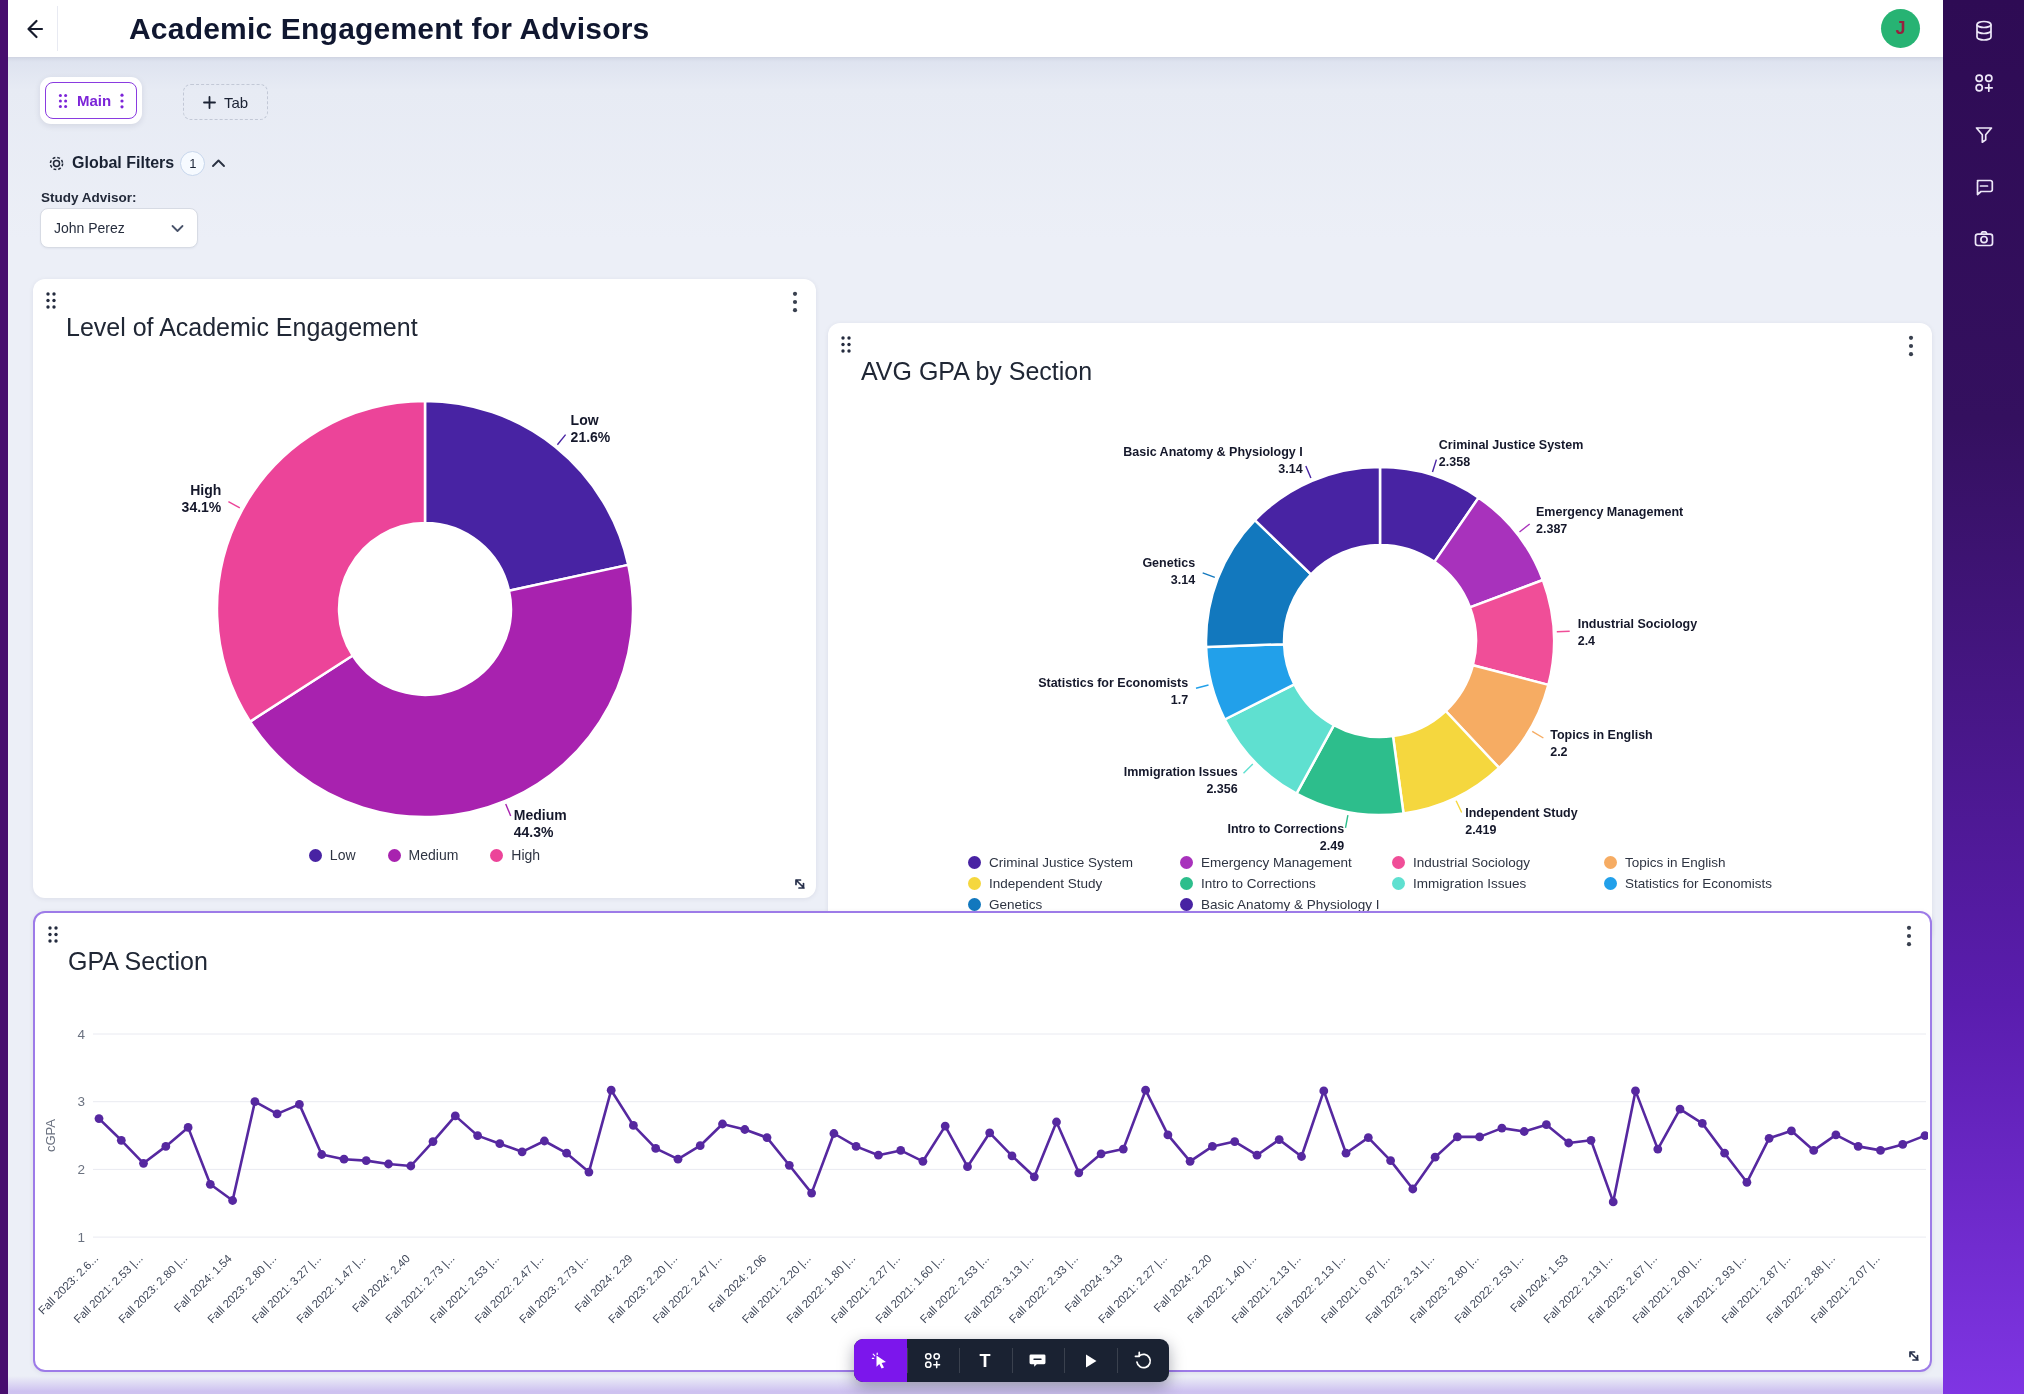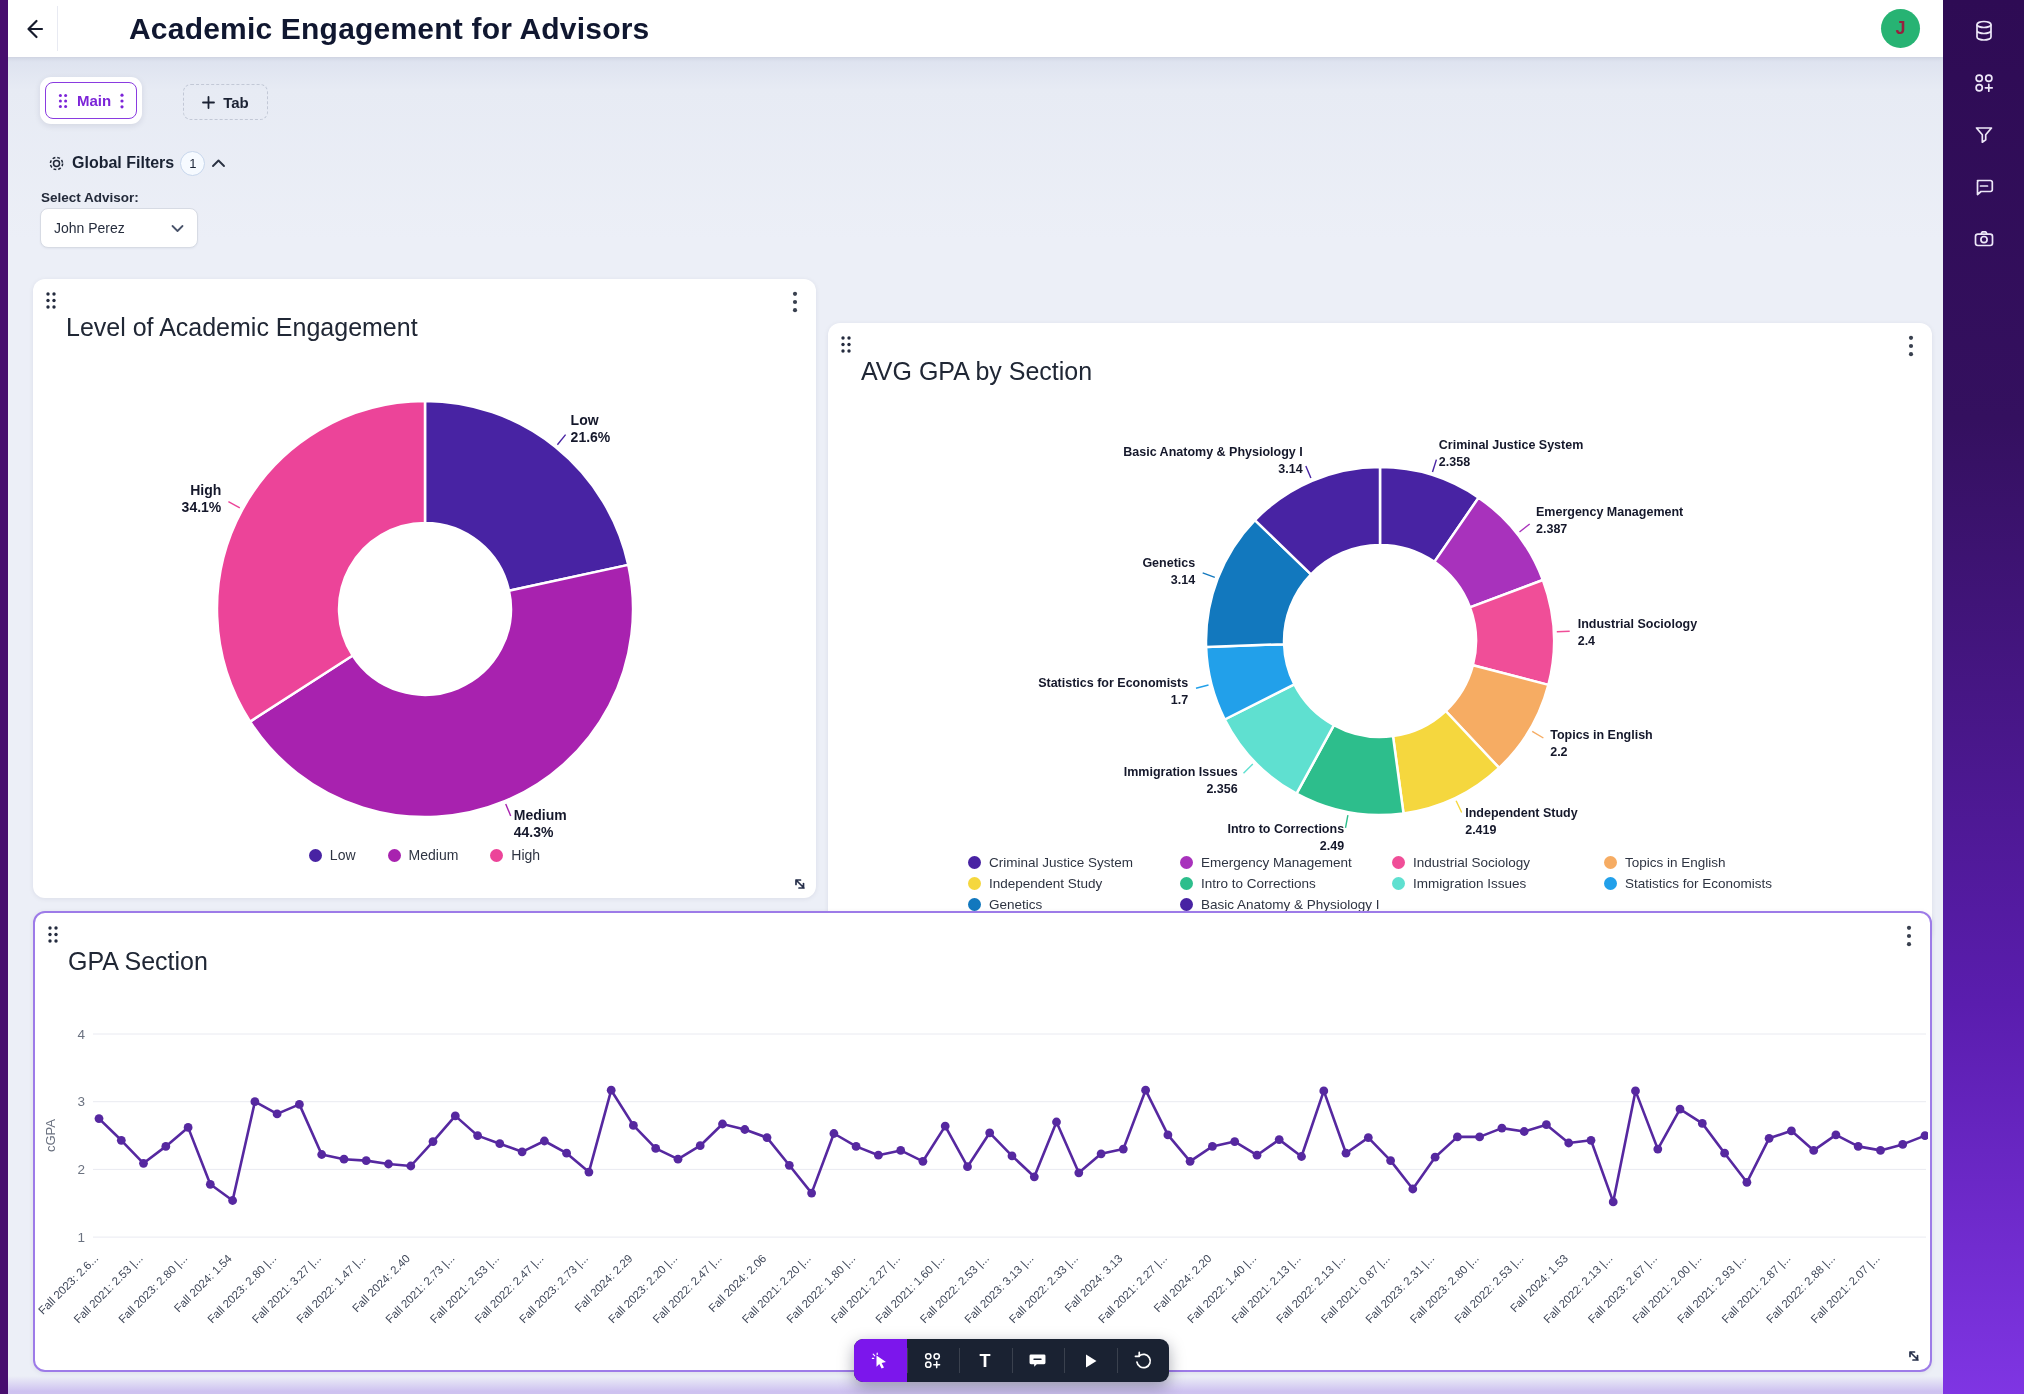--- a/index.html
+++ b/index.html
@@ -26,21 +26,21 @@
   .side-icon { position:absolute; left:29px; width:24px; height:24px; cursor:pointer; }
 
   
   #main-tab-wrap { position:absolute; left:40px; top:77px; background:#fff; border-radius:11px;
     padding:5px; box-shadow:0 2px 6px rgba(25,30,70,.10);text-align:center; }
   #main-tab { border:1.6px solid #8A3BE0; border-radius:8px; background:#fff; height:37px;
     display:flex; align-items:center; gap:9px; padding:0 12px; cursor:pointer; }
   #main-tab .lbl { color:#7C24D8; font-weight:700; font-size:15px; }
   #add-tab { position:absolute; left:183px; top:84px; width:85px; height:36px;
     border:1.4px dashed #C2C8D6; border-radius:8px; display:flex; align-items:center;
-    justify-content:center; gap:8px; color:#1B2233; font-size:15px; font-weight:700; cursor:pointer; }
+    justify-content:center; gap:8px; color:#1B2233; font-size:15px; font-weight:400; cursor:pointer; }
 
   
   #gf-row { position:absolute; left:47px; top:150px; height:26px; display:flex; align-items:center; gap:6px; }
   #gf-label { font-size:16px; font-weight:700; color:#1A2233; cursor:pointer; }
   #gf-badge { width:25px; height:25px; border-radius:50%; border:1px solid #C7D6EC; background:#F6FAFF;
     font-size:13px; color:#1B2437; display:flex; align-items:center; justify-content:center; cursor:pointer; }
   #advisor-label { position:absolute; left:41px; top:190px; font-size:13.5px; font-weight:700; color:#232A3A; }
   #advisor-select { position:absolute; left:40px; top:208px; width:158px; height:40px; background:#fff;
     border:1px solid #D7DBE4; border-radius:8px; display:flex; align-items:center;
     justify-content:space-between; padding:12px 13px; font-size:14px; color:#262D3D; cursor:pointer;
@@ -155,21 +155,21 @@
     <svg width="19" height="19" viewBox="0 0 19 19">
       <circle cx="9.5" cy="9.5" r="3" fill="none" stroke="#1F2636" stroke-width="1.5"></circle>
       <circle cx="9.5" cy="9.5" r="6.1" fill="none" stroke="#1F2636" stroke-width="1.5" stroke-dasharray="2.8 2"></circle>
     </svg>
     <span id="gf-label">Global Filters</span>
     <span id="gf-badge">1</span>
     <svg width="15" height="10" viewBox="0 0 15 10">
       <path d="M2 8 L7.5 2.5 L13 8" fill="none" stroke="#2A3142" stroke-width="1.9" stroke-linecap="round" stroke-linejoin="round"></path>
     </svg>
   </div>
-  <div id="advisor-label">Select Advisor:</div>
+  <div id="advisor-label">Study Advisor:</div>
   <div id="advisor-select">
     <span>John Perez</span>
     <svg width="13" height="9" viewBox="0 0 13 9">
       <path d="M1.5 2 L6.5 7 L11.5 2" fill="none" stroke="#49536A" stroke-width="1.8" stroke-linecap="round" stroke-linejoin="round"></path>
     </svg>
   </div>
 
   <div class="card" id="card1">
     <svg class="drag-handle" width="12" height="19" viewBox="0 0 12 19">
       <g fill="#242B3E">

